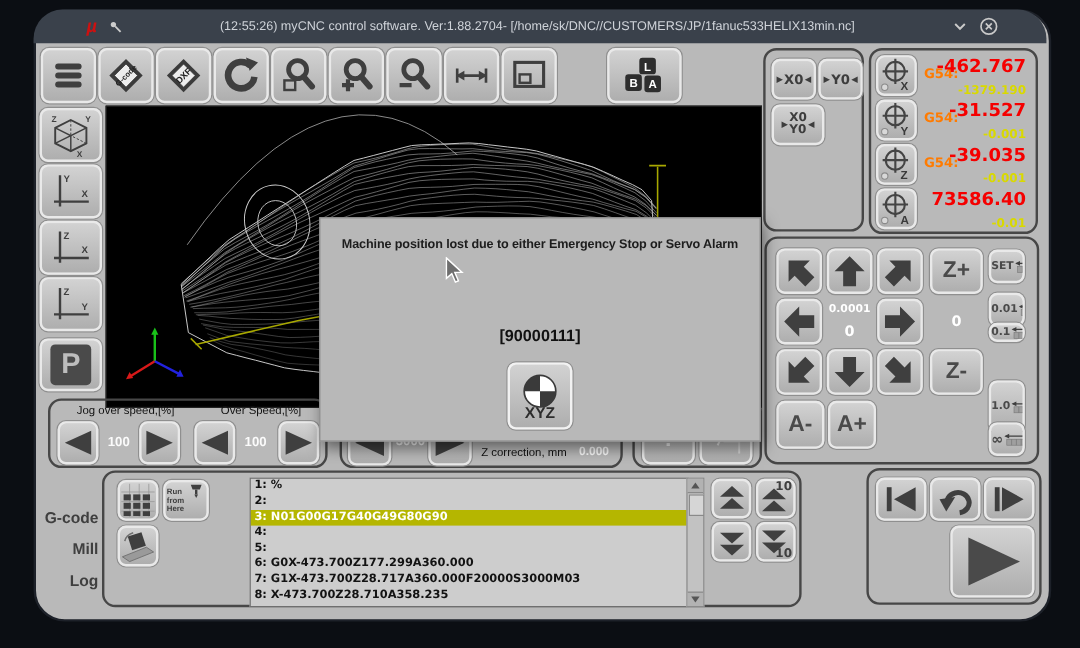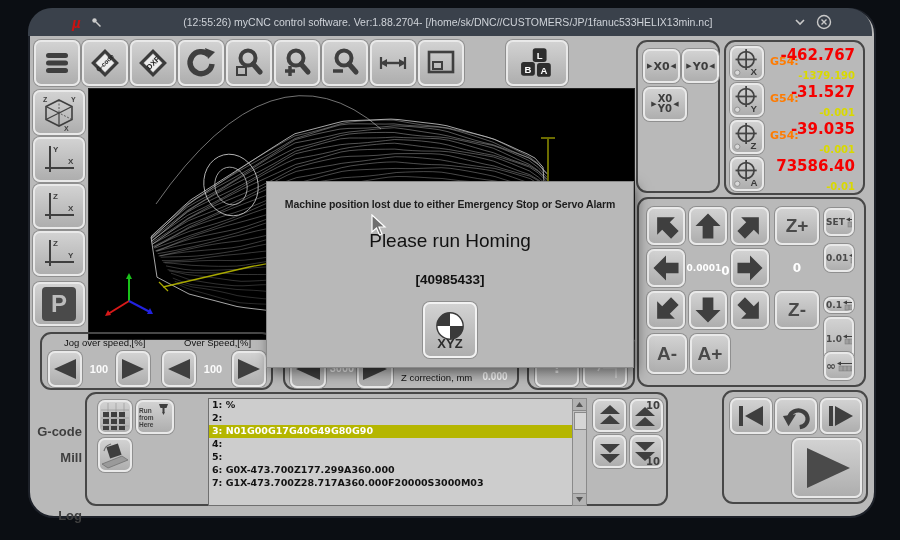--- a/index.html
+++ b/index.html
@@ -342,21 +342,21 @@
         </svg>
     </div>
     <div class="abs btn" style="left:136px;top:8px;width:44px;height:38px;">
       <span class="jogbtn">Z+</span>
     </div>
     <div class="abs btn" style="left:8px;top:50px;width:38px;height:38px;">
       <svg width="34" height="34" viewBox="0 0 38 38">
           <polygon points="19,5 33,19 25,19 25,33 13,33 13,19 5,19" fill="#3f3f3f" transform="rotate(-90 19 19)"></polygon>
         </svg>
     </div>
-    <div class="abs" style="left:50px;top:50px;width:38px;height:38px;display:flex;flex-direction:row;align-items:center;justify-content:center;">
+    <div class="abs" style="left:50px;top:50px;width:38px;height:38px;display:flex;flex-direction:column;align-items:center;justify-content:center;">
       <span style="font:bold 9px 'DejaVu Sans',sans-serif;color:#fff;">0.0001</span>
       <span style="font:bold 12px 'DejaVu Sans',sans-serif;color:#fff;margin-top:6px;">0</span>
     </div>
     <div class="abs btn" style="left:92px;top:50px;width:38px;height:38px;">
       <svg width="34" height="34" viewBox="0 0 38 38">
           <polygon points="19,5 33,19 25,19 25,33 13,33 13,19 5,19" fill="#3f3f3f" transform="rotate(90 19 19)"></polygon>
         </svg>
     </div>
     <div class="abs" style="left:136px;top:50px;width:44px;height:38px;display:flex;align-items:center;justify-content:center;">
       <span style="font:bold 12px 'DejaVu Sans',sans-serif;color:#fff;">0</span>
@@ -399,21 +399,21 @@
     <div class="abs btn stepbtn" style="left:185px;top:45px;width:30px;height:28px;">
       <span class="sl">0.01</span>
       <svg width="26" height="11">
           <line x1="2" y1="2.5" x2="24" y2="2.5" stroke="#3f3f3f"></line>
           <polygon points="1,2.5 5,0.5 5,4.5" fill="#3f3f3f"></polygon>
           <polygon points="25,2.5 21,0.5 21,4.5" fill="#3f3f3f"></polygon>
           <rect x="3" y="5" width="20" height="5" fill="#9f9f9f" stroke="#777" stroke-width="0.5"></rect>
           <path d="M7 5 V10 M11 5 V10 M15 5 V10 M19 5 V10" stroke="#777" stroke-width="0.6"></path>
         </svg>
     </div>
-    <div class="abs btn stepbtn" style="left:185px;top:98px;width:30px;height:16px;">
+    <div class="abs btn stepbtn" style="left:185px;top:70px;width:30px;height:16px;">
       <span class="sl">0.1</span>
       <svg width="26" height="11">
           <line x1="2" y1="2.5" x2="24" y2="2.5" stroke="#3f3f3f"></line>
           <polygon points="1,2.5 5,0.5 5,4.5" fill="#3f3f3f"></polygon>
           <polygon points="25,2.5 21,0.5 21,4.5" fill="#3f3f3f"></polygon>
           <rect x="3" y="5" width="20" height="5" fill="#9f9f9f" stroke="#777" stroke-width="0.5"></rect>
           <path d="M7 5 V10 M11 5 V10 M15 5 V10 M19 5 V10" stroke="#777" stroke-width="0.6"></path>
         </svg>
     </div>
     <div class="abs btn stepbtn" style="left:185px;top:118px;width:30px;height:44px;">
@@ -486,21 +486,21 @@
     <div class="abs btn" style="left:54px;top:13px;width:44px;height:40px;">
       <svg width="30" height="28">
         <polyline points="11,2 7,11 12,10 8,18" stroke="#ececec" stroke-width="1.6" fill="none"></polyline>
         <path d="M13 15 L26 15 L26 25" stroke="#d5d5d5" stroke-width="1.6" fill="none"></path>
       </svg>
     </div>
   </div>
 
   <span class="tab" style="top:424px;">G-code</span>
   <span class="tab" style="top:450px;">Mill</span>
-  <span class="tab" style="top:476px;margin-top:32px;">Log</span>
+  <span class="tab" style="top:476px;">Log</span>
 
   <div class="abs panel" style="left:85px;top:392px;width:583px;height:114px;">
     <div class="abs btn" style="left:11px;top:6px;width:34px;height:34px;">
       <svg width="28" height="28">
         <path d="M0 7 H28 M0 15 H28 M0 23 H28 M7 0 V28 M15 0 V28 M23 0 V28" stroke="#9a9a9a" stroke-width="0.7"></path>
         <g fill="#3f3f3f">
             <rect x="2" y="9" width="6" height="5"></rect>
             <rect x="10" y="9" width="6" height="5"></rect>
             <rect x="18" y="9" width="6" height="5"></rect>
         <rect x="2" y="16" width="6" height="5"></rect>
@@ -528,20 +528,21 @@
       </svg>
     </div>
     <div class="abs" style="left:121px;top:4px;width:364px;height:106px;background:#cdcdcd;border:1px solid #6f6f6f;">
       <div class="gl">1: %</div>
       <div class="gl">2:</div>
       <div class="gl hl">3: N01G00G17G40G49G80G90</div>
       <div class="gl">4:</div>
       <div class="gl">5:</div>
       <div class="gl">6: G0X-473.700Z177.299A360.000</div>
       <div class="gl">7: G1X-473.700Z28.717A360.000F20000S3000M03</div>
+      <div class="gl">8: X-473.700Z28.710A358.235</div>
     </div>
     <div class="abs" style="left:485px;top:4px;width:13px;height:106px;background:#c2c2c2;border:1px solid #8a8a8a;">
       <div class="abs" style="left:0;top:0;width:13px;height:11px;background:#b2b2b2;border-bottom:1px solid #8a8a8a;">
         <svg width="13" height="11">
             <polygon points="6.5,3 10,8 3,8" fill="#555"></polygon>
           </svg>
       </div>
       <div class="abs" style="left:1px;top:13px;width:11px;height:16px;background:#d6d6d6;border:1px solid #8a8a8a;"></div>
       <div class="abs" style="left:0;bottom:0;width:13px;height:11px;background:#b2b2b2;border-top:1px solid #8a8a8a;">
         <svg width="13" height="11">
@@ -598,22 +599,21 @@
     </div>
     <div class="abs btn" style="left:68px;top:46px;width:70px;height:60px;">
       <svg width="54" height="48">
           <polygon points="7,4 50,24 7,44" fill="#4a4a4a"></polygon>
         </svg>
     </div>
   </div>
 
   <div class="abs dlg" style="left:266px;top:181px;width:366px;height:185px;">
     <div class="msg">Machine position lost due to either Emergency Stop or Servo Alarm</div>
-    <div class="head">Please run Homing</div>
-    <div class="code">[40985433]</div>
+    <div class="code">[90000111]</div>
     <div class="abs btn" style="left:156px;top:120px;width:54px;height:56px;flex-direction:column;border-color:#f2f2f2;">
       <svg width="32" height="32" viewBox="0 0 34 34">
         <circle cx="17" cy="17" r="14" fill="#fff" stroke="#3a3a3a" stroke-width="1.5"></circle>
         <path d="M17 3 A14 14 0 0 0 3 17 L17 17 Z" fill="#3a3a3a"></path>
         <path d="M17 31 A14 14 0 0 0 31 17 L17 17 Z" fill="#3a3a3a"></path>
       </svg>
       <span style="font:bold 13px 'Liberation Sans',sans-serif;color:#2d2d2d;margin-top:-6px;">XYZ</span>
     </div>
     <svg class="abs" style="left:104px;top:32px;" width="16" height="22">
       <polygon points="1,1 1,18 5.5,14 8.5,21 11,20 8,13 14,13" fill="#6e6e6e" stroke="#fff" stroke-width="1.2"></polygon>

